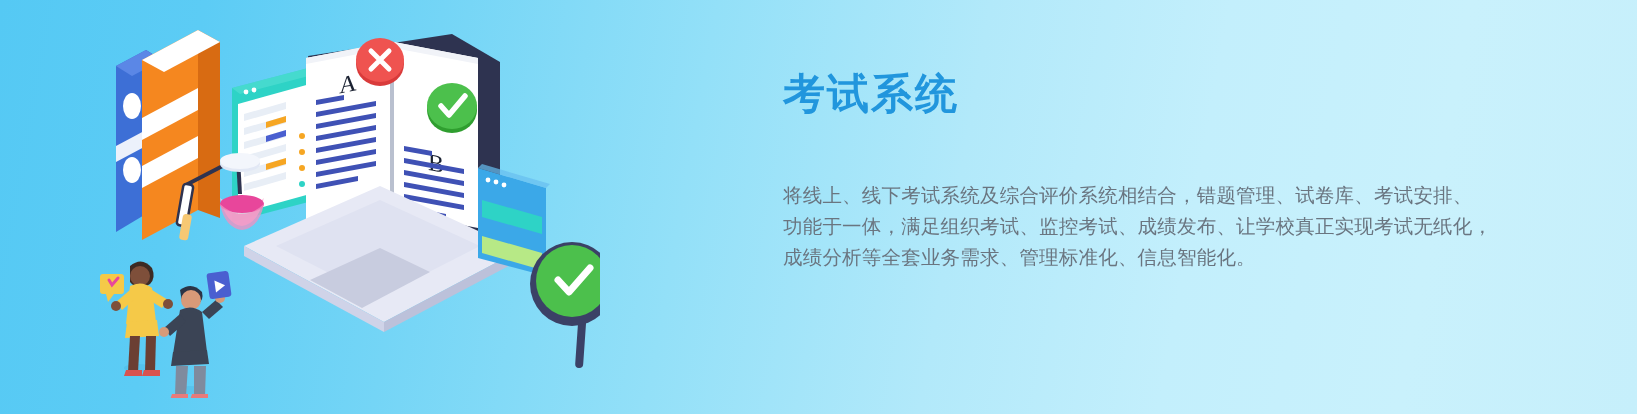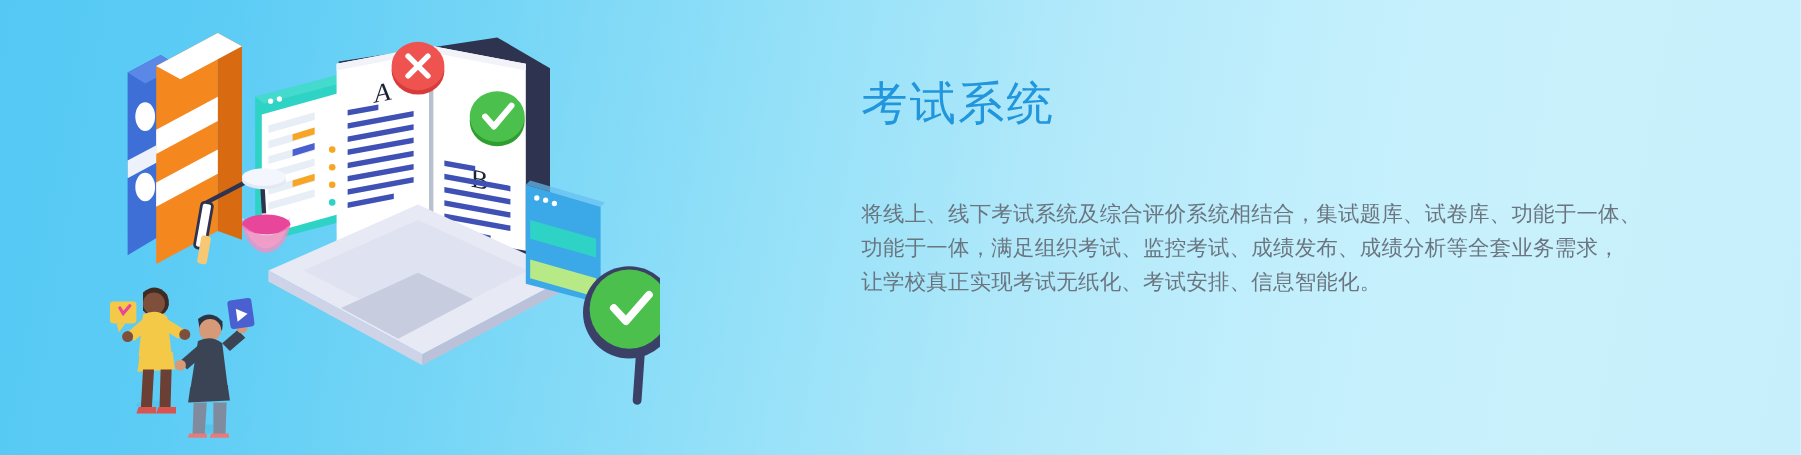--- a/index.html
+++ b/index.html
@@ -47,21 +47,21 @@
     left: 783px;
     top: 70px;
     width: 720px;
   }
   .headline {
     font-size: 42px;
     line-height: 1.15;
     color: #2196dd;
     letter-spacing: 2px;
     margin: 0 0 0 0;
-    font-weight: 400;
+    font-weight: 700;
     white-space: nowrap;
   }
   .paragraph {
     margin-top: 62px;
     font-size: 19.5px;
     line-height: 31px;
     color: #6a7580;
     letter-spacing: 0.2px;
     font-weight: 400;
   }
@@ -254,19 +254,19 @@
         <path d="M135,262 l10,6 l-10,6 Z" fill="#ffffff" transform="rotate(-8 139 267)"></path>
       </g>
 
     </svg>
   </div>
 
   <div class="copy">
     <h1 class="headline">考试系统</h1>
 
     <div class="paragraph">
-      <span class="ln">将线上、线下考试系统及综合评价系统相结合，集试题库、试卷库、功能于一体、</span>
-      <span class="ln">功能于一体，满足组织考试、监控考试、成绩发布、成绩分析等全套业务需求，</span>
-      <span class="ln">让学校真正实现考试无纸化、考试安排、信息智能化。</span>
+      <span class="ln">将线上、线下考试系统及综合评价系统相结合，错题管理、试卷库、考试安排、</span>
+      <span class="ln">功能于一体，满足组织考试、监控考试、成绩发布、让学校真正实现考试无纸化，</span>
+      <span class="ln">成绩分析等全套业务需求、管理标准化、信息智能化。</span>
     </div>
   </div>
 
 </div>
 
 </body></html>

